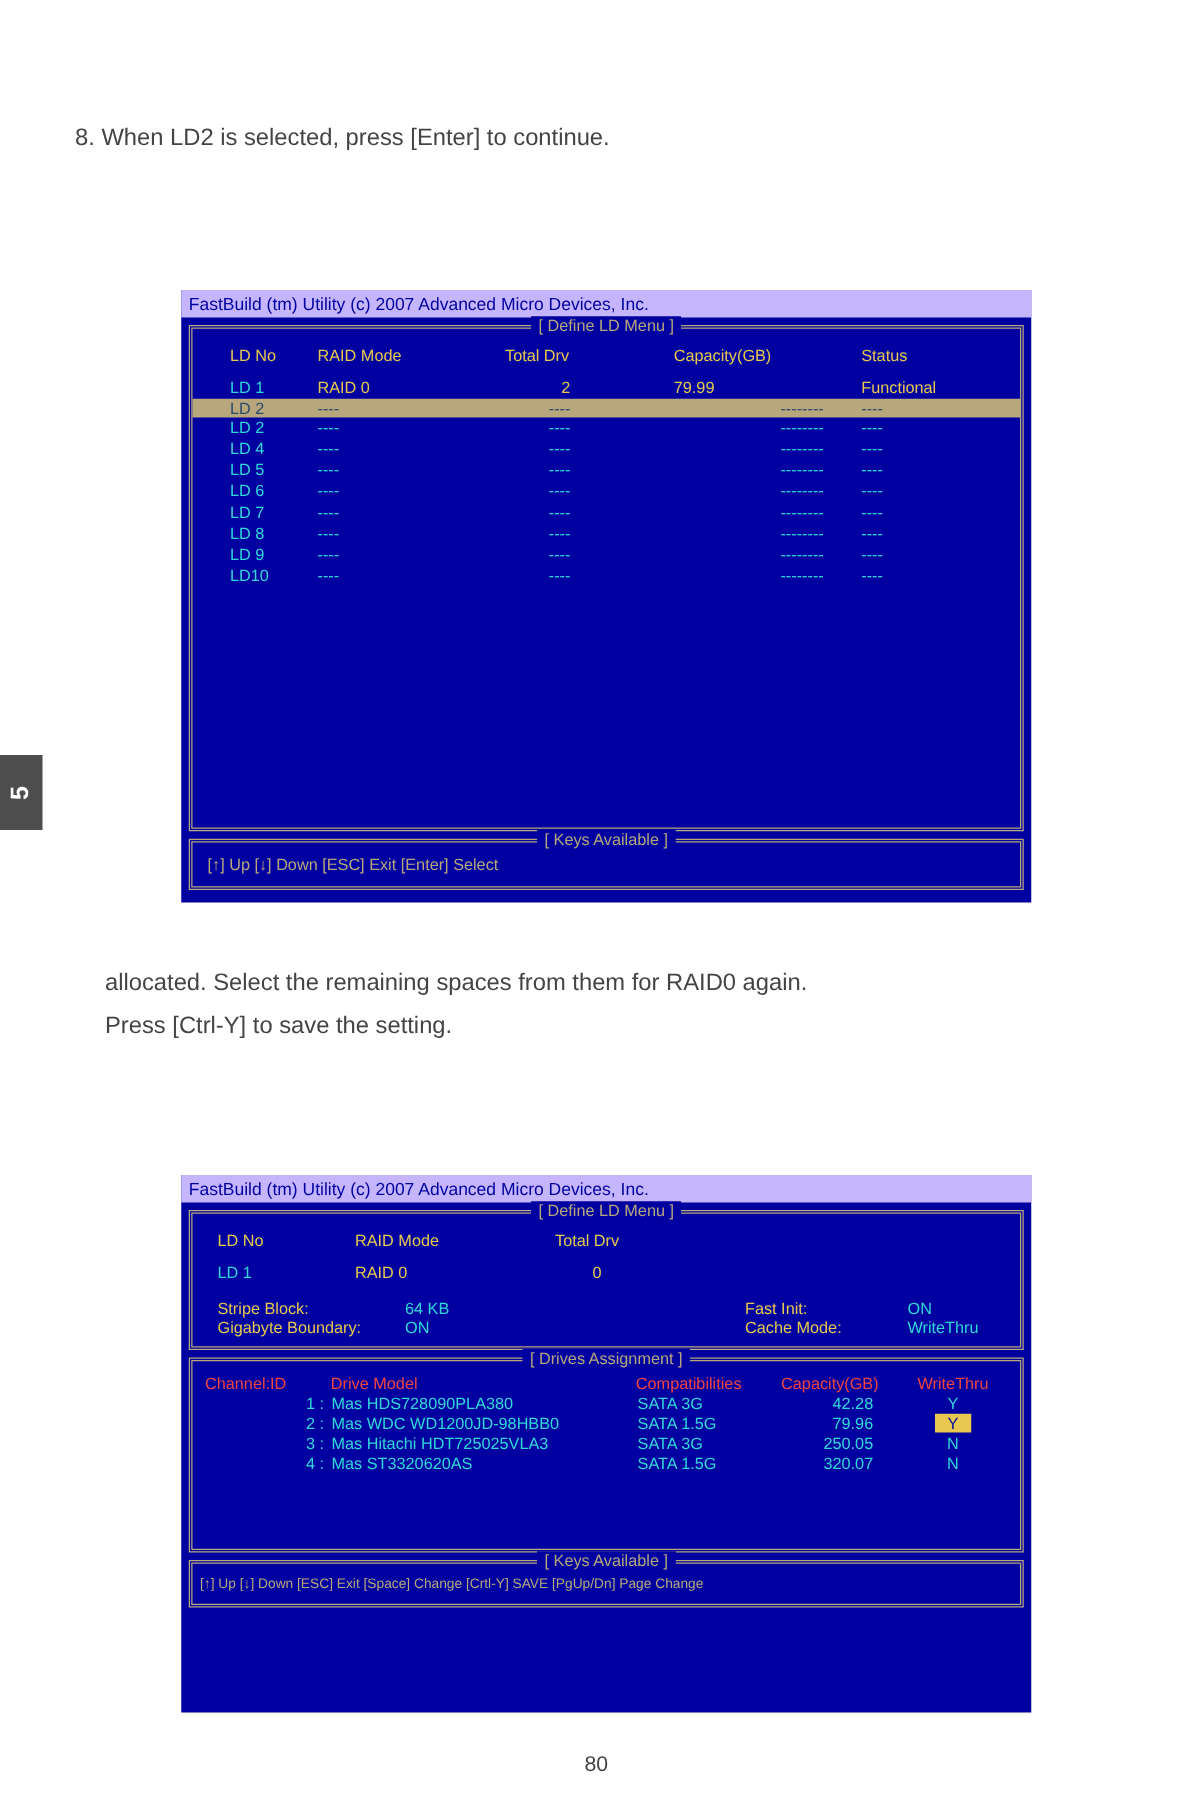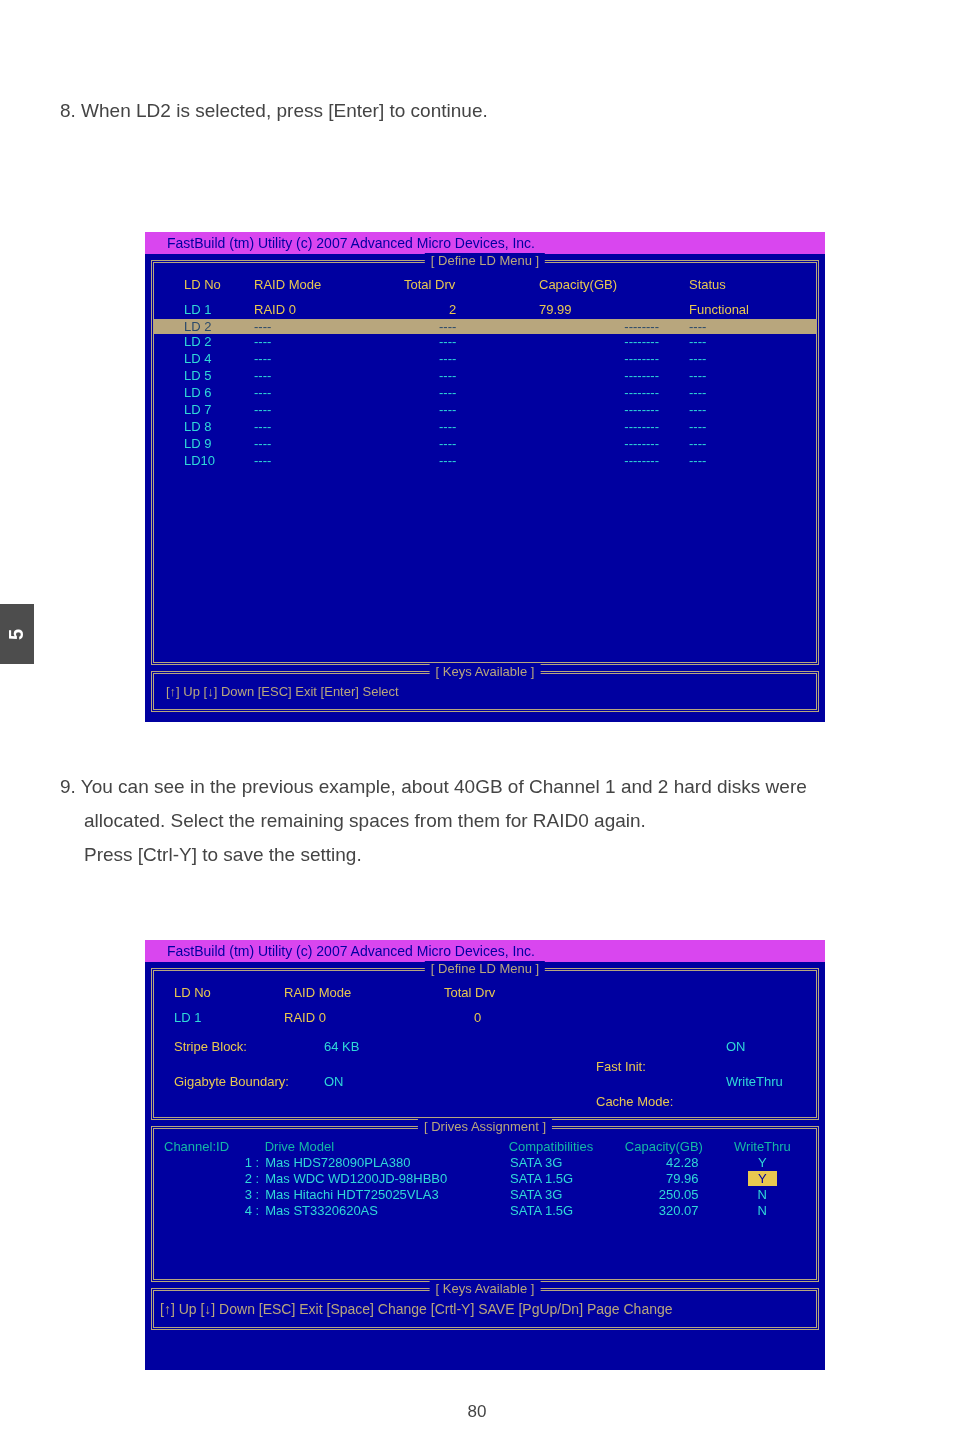--- a/index.html
+++ b/index.html
@@ -37,23 +37,23 @@
     .panel {
       position: absolute;
       left: 145px;
       width: 680px;
       background: #0000a0;
     }
     .panel-1 { top: 232px; height: 490px; }
     .panel-2 { top: 940px; height: 430px; }
 
     .title-bar {
-      background: #d946ef;
+      background: #c4b5fd;
       color: #0000a0;
-      padding: 3px 22px;
+      padding: 3px 6px;
       font-size: 14px;
       font-family: Arial, sans-serif;
     }
 
     .border-box {
       position: relative;
       margin: 6px;
       border: 3px double #b8a67d;
     }
     .border-label {
@@ -116,21 +116,21 @@
     
     .p2-row { display: flex; font-size: 13px; margin-bottom: 10px; }
     .p2-c1 { width: 130px; padding-left: 20px; }
     .p2-c2 { width: 160px; }
     .p2-c3 { width: 100px; }
 
     .fast-line { display: flex; font-size: 13px; }
     .fl-1 { width: 150px; padding-left: 20px; }
     .fl-2 { width: 80px; }
     .fl-3 { flex: 1; }
-    .fl-4 { width: 130px; margin-top: 20px; }
+    .fl-4 { width: 130px; }
     .fl-5 { width: 90px; }
 
     .drives-box {
       position: relative;
       margin: 6px;
       border: 3px double #b8a67d;
       padding: 10px 0 60px 0;
     }
     .drives-label {
       position: absolute;
@@ -141,21 +141,21 @@
       color: #b8a67d;
       padding: 0 6px;
       font-size: 13px;
     }
     .dr-row { display: flex; font-size: 13px; padding: 0 10px; margin-bottom: 1px; }
     .dr-ch { width: 104px; }
     .dr-model { width: 252px; }
     .dr-comp { width: 120px; }
     .dr-cap { width: 94px; text-align: right; padding-right: 20px; }
     .dr-assign { width: 90px; text-align: center; }
-    .dr-head { color: #14b8a6; }
+    .dr-head { color: #ef4444; }
     .dr-data { color: #30d8d8; }
     .hy { background: #e8c850; color: #0000a0; padding: 0 10px; display: inline-block; }
 
     .page-num {
       position: absolute;
       bottom: 30px;
       left: 50%;
       transform: translateX(-50%);
       font-size: 17px;
       color: #444;
@@ -267,21 +267,20 @@
     </div>
   </div>
 
   <div class="keys-box">
     <div class="keys-label">[ Keys Available ]</div>
     <div>[↑] Up    [↓] Down    [ESC] Exit    [Enter] Select</div>
   </div>
 </div>
 
 <div class="instruction-2">
-  <div>9. You can see in the previous example, about 40GB of Channel 1 and 2 hard disks were</div>
   <div style="padding-left:24px">allocated. Select the remaining spaces from them for RAID0 again.</div>
   <div style="padding-left:24px">Press [Ctrl-Y] to save the setting.</div>
 </div>
 
 <div class="panel panel-2">
   <div class="title-bar">FastBuild (tm) Utility (c) 2007 Advanced Micro Devices, Inc.</div>
 
   <div class="border-box" style="padding:14px 0 8px 0">
     <div class="border-label">[ Define LD Menu ]</div>
 
@@ -350,17 +349,17 @@
           <div class="dr-model">Mas ST3320620AS</div>
           <div class="dr-comp">SATA  1.5G</div>
           <div class="dr-cap">320.07</div>
           <div class="dr-assign"><span>N</span></div>
         </div>
       </div>
   </div>
 
   <div class="keys-box" style="padding:10px 6px">
     <div class="keys-label">[ Keys Available ]</div>
-    <div style="white-space:nowrap;font-size:14px">[↑] Up  [↓] Down  [ESC] Exit  [Space] Change  [Crtl-Y] SAVE   [PgUp/Dn] Page Change</div>
+    <div style="white-space:nowrap;font-size:11px">[↑] Up  [↓] Down  [ESC] Exit  [Space] Change  [Crtl-Y] SAVE   [PgUp/Dn] Page Change</div>
   </div>
 </div>
 
 <div class="page-num">80</div>
 
 </body></html>

